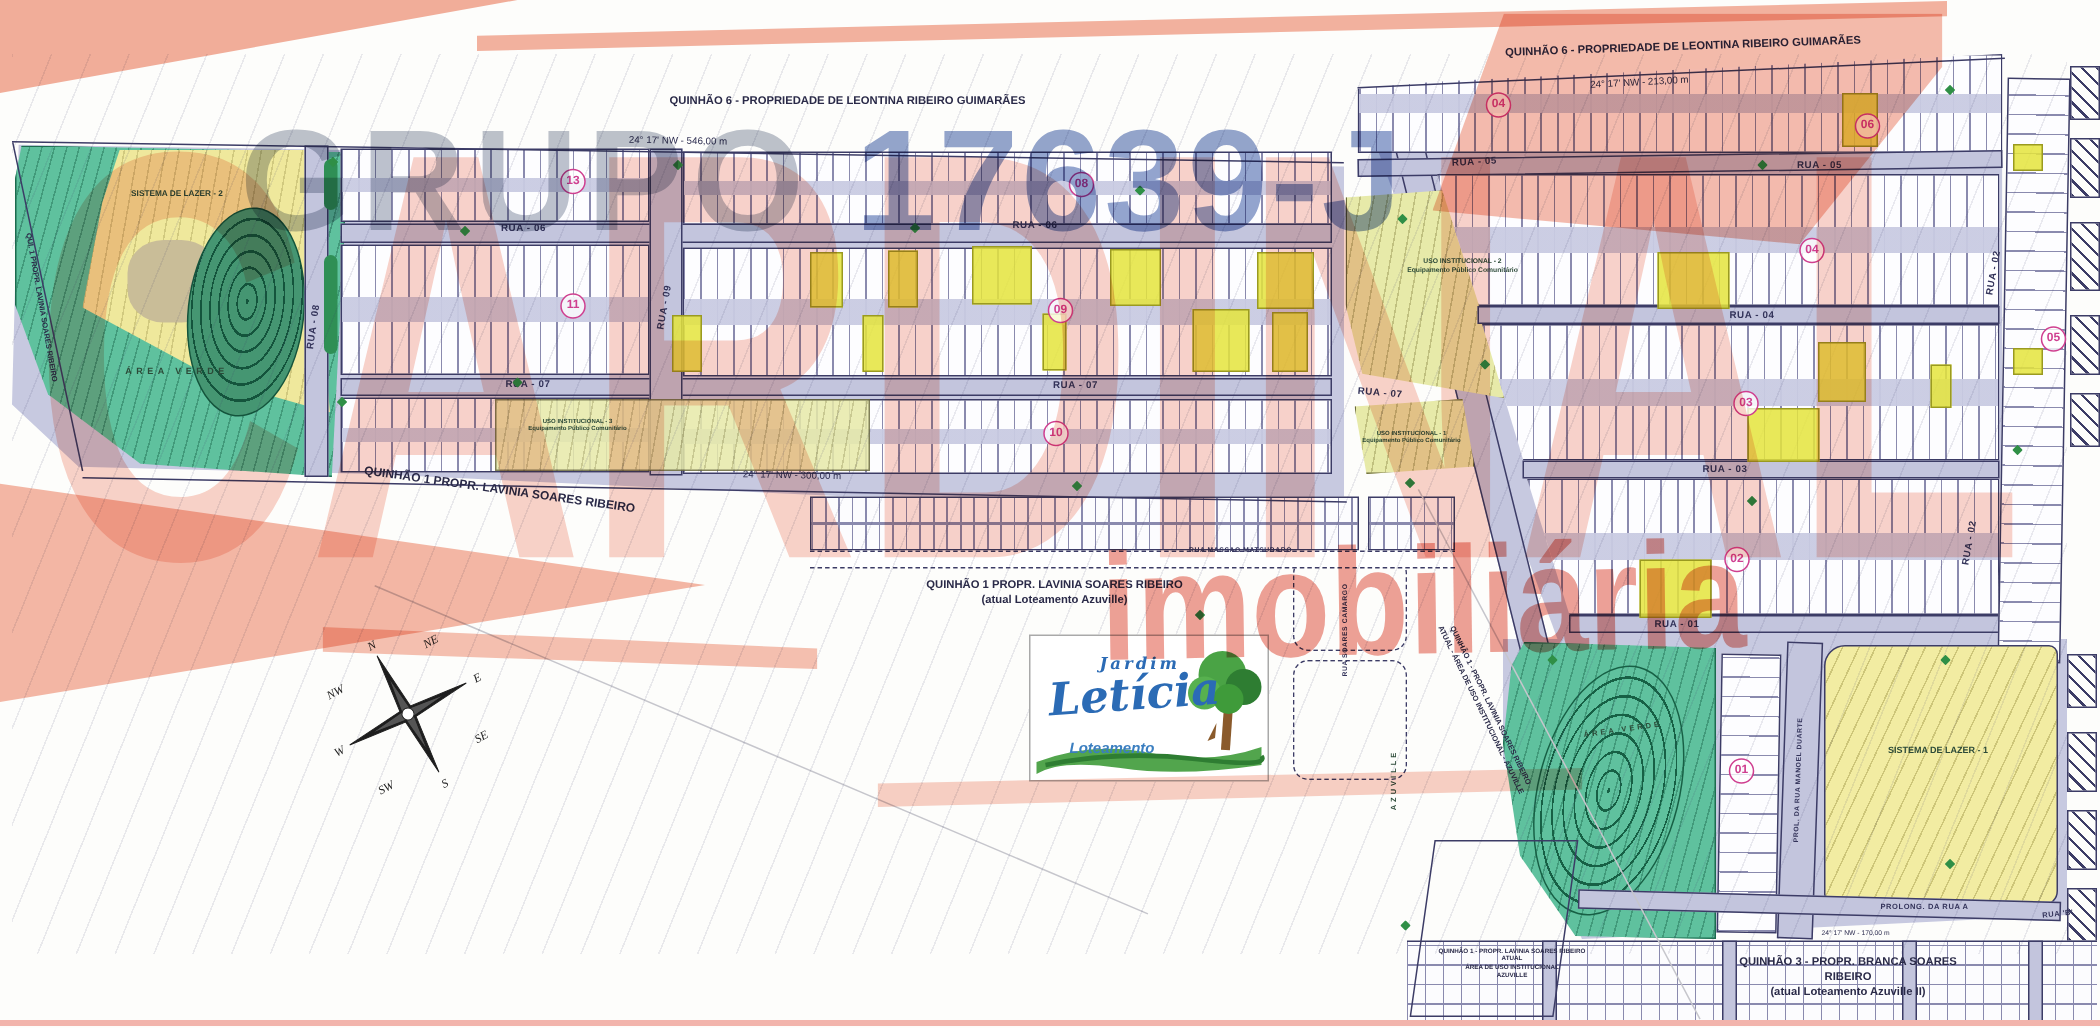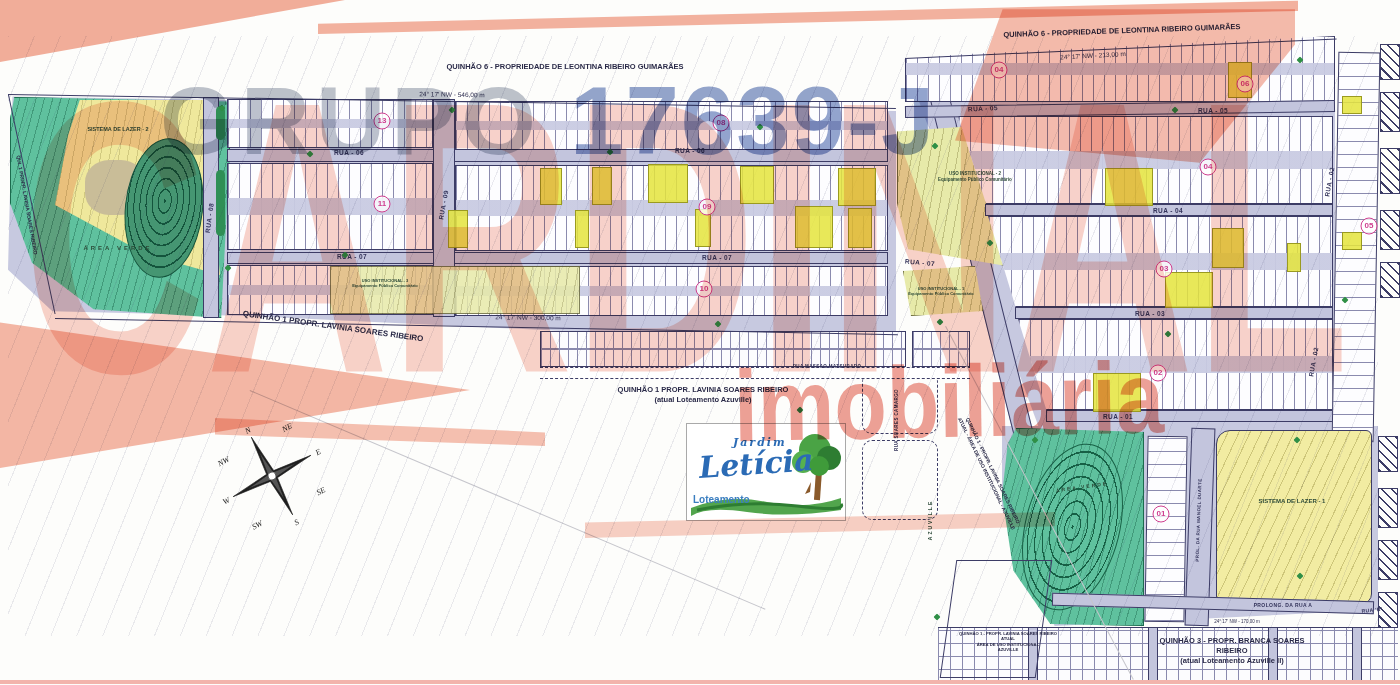--- a/index.html
+++ b/index.html
@@ -71,21 +71,21 @@
   #grupo .t1{font-size:15px;font-weight:700;letter-spacing:1px;}
   #grupo .tbox{width:64px;height:52px;border:2.5px solid #111;border-radius:10px;margin:3px auto;
          display:flex;align-items:center;justify-content:center;background:#fff;}
   #grupo .t2{font-size:15px;font-weight:700;letter-spacing:.5px;}
   #leticia{position:absolute;left:686px;top:423px;width:158px;height:96px;border:1px solid #a9a9a9;
          background:#fff;z-index:45;overflow:hidden;}
   #leticia .jardim{position:absolute;left:46px;top:12px;font-family:"DejaVu Serif",serif;
          font-style:italic;font-weight:700;font-size:11px;color:#2b6bb5;letter-spacing:2px;}
   #leticia .name{position:absolute;left:12px;top:22px;font-family:"DejaVu Serif",serif;
          font-style:italic;font-weight:700;font-size:30px;color:#2b6bb5;transform:rotate(-4deg);}
-  #leticia .sub{position:absolute;left:6px;top:70px;font-size:10px;font-weight:700;color:#3a7ec0;z-index:3;}
+  #leticia .sub{position:absolute;left:26px;top:70px;font-size:10px;font-weight:700;color:#3a7ec0;z-index:3;font-style:italic;}
   #leticia svg{position:absolute;left:0;top:0;}
   #compass{position:absolute;left:210px;top:414px;z-index:45;}
   .botline{position:absolute;left:0;top:680px;width:1400px;height:4px;background:#f2b4ac;z-index:59;}
 </style>
 </head>
 <body>
 
 <div id="stage">
   <div id="map-shapes">
       <div class="shp base" style="left: 8px; top: 94px; width: 888px; height: 244px; clip-path: polygon(0.5% 1%, 100% 7%, 100% 98%, 62% 97%, 27% 91%, 5% 89%, 0px 72%);"></div>

